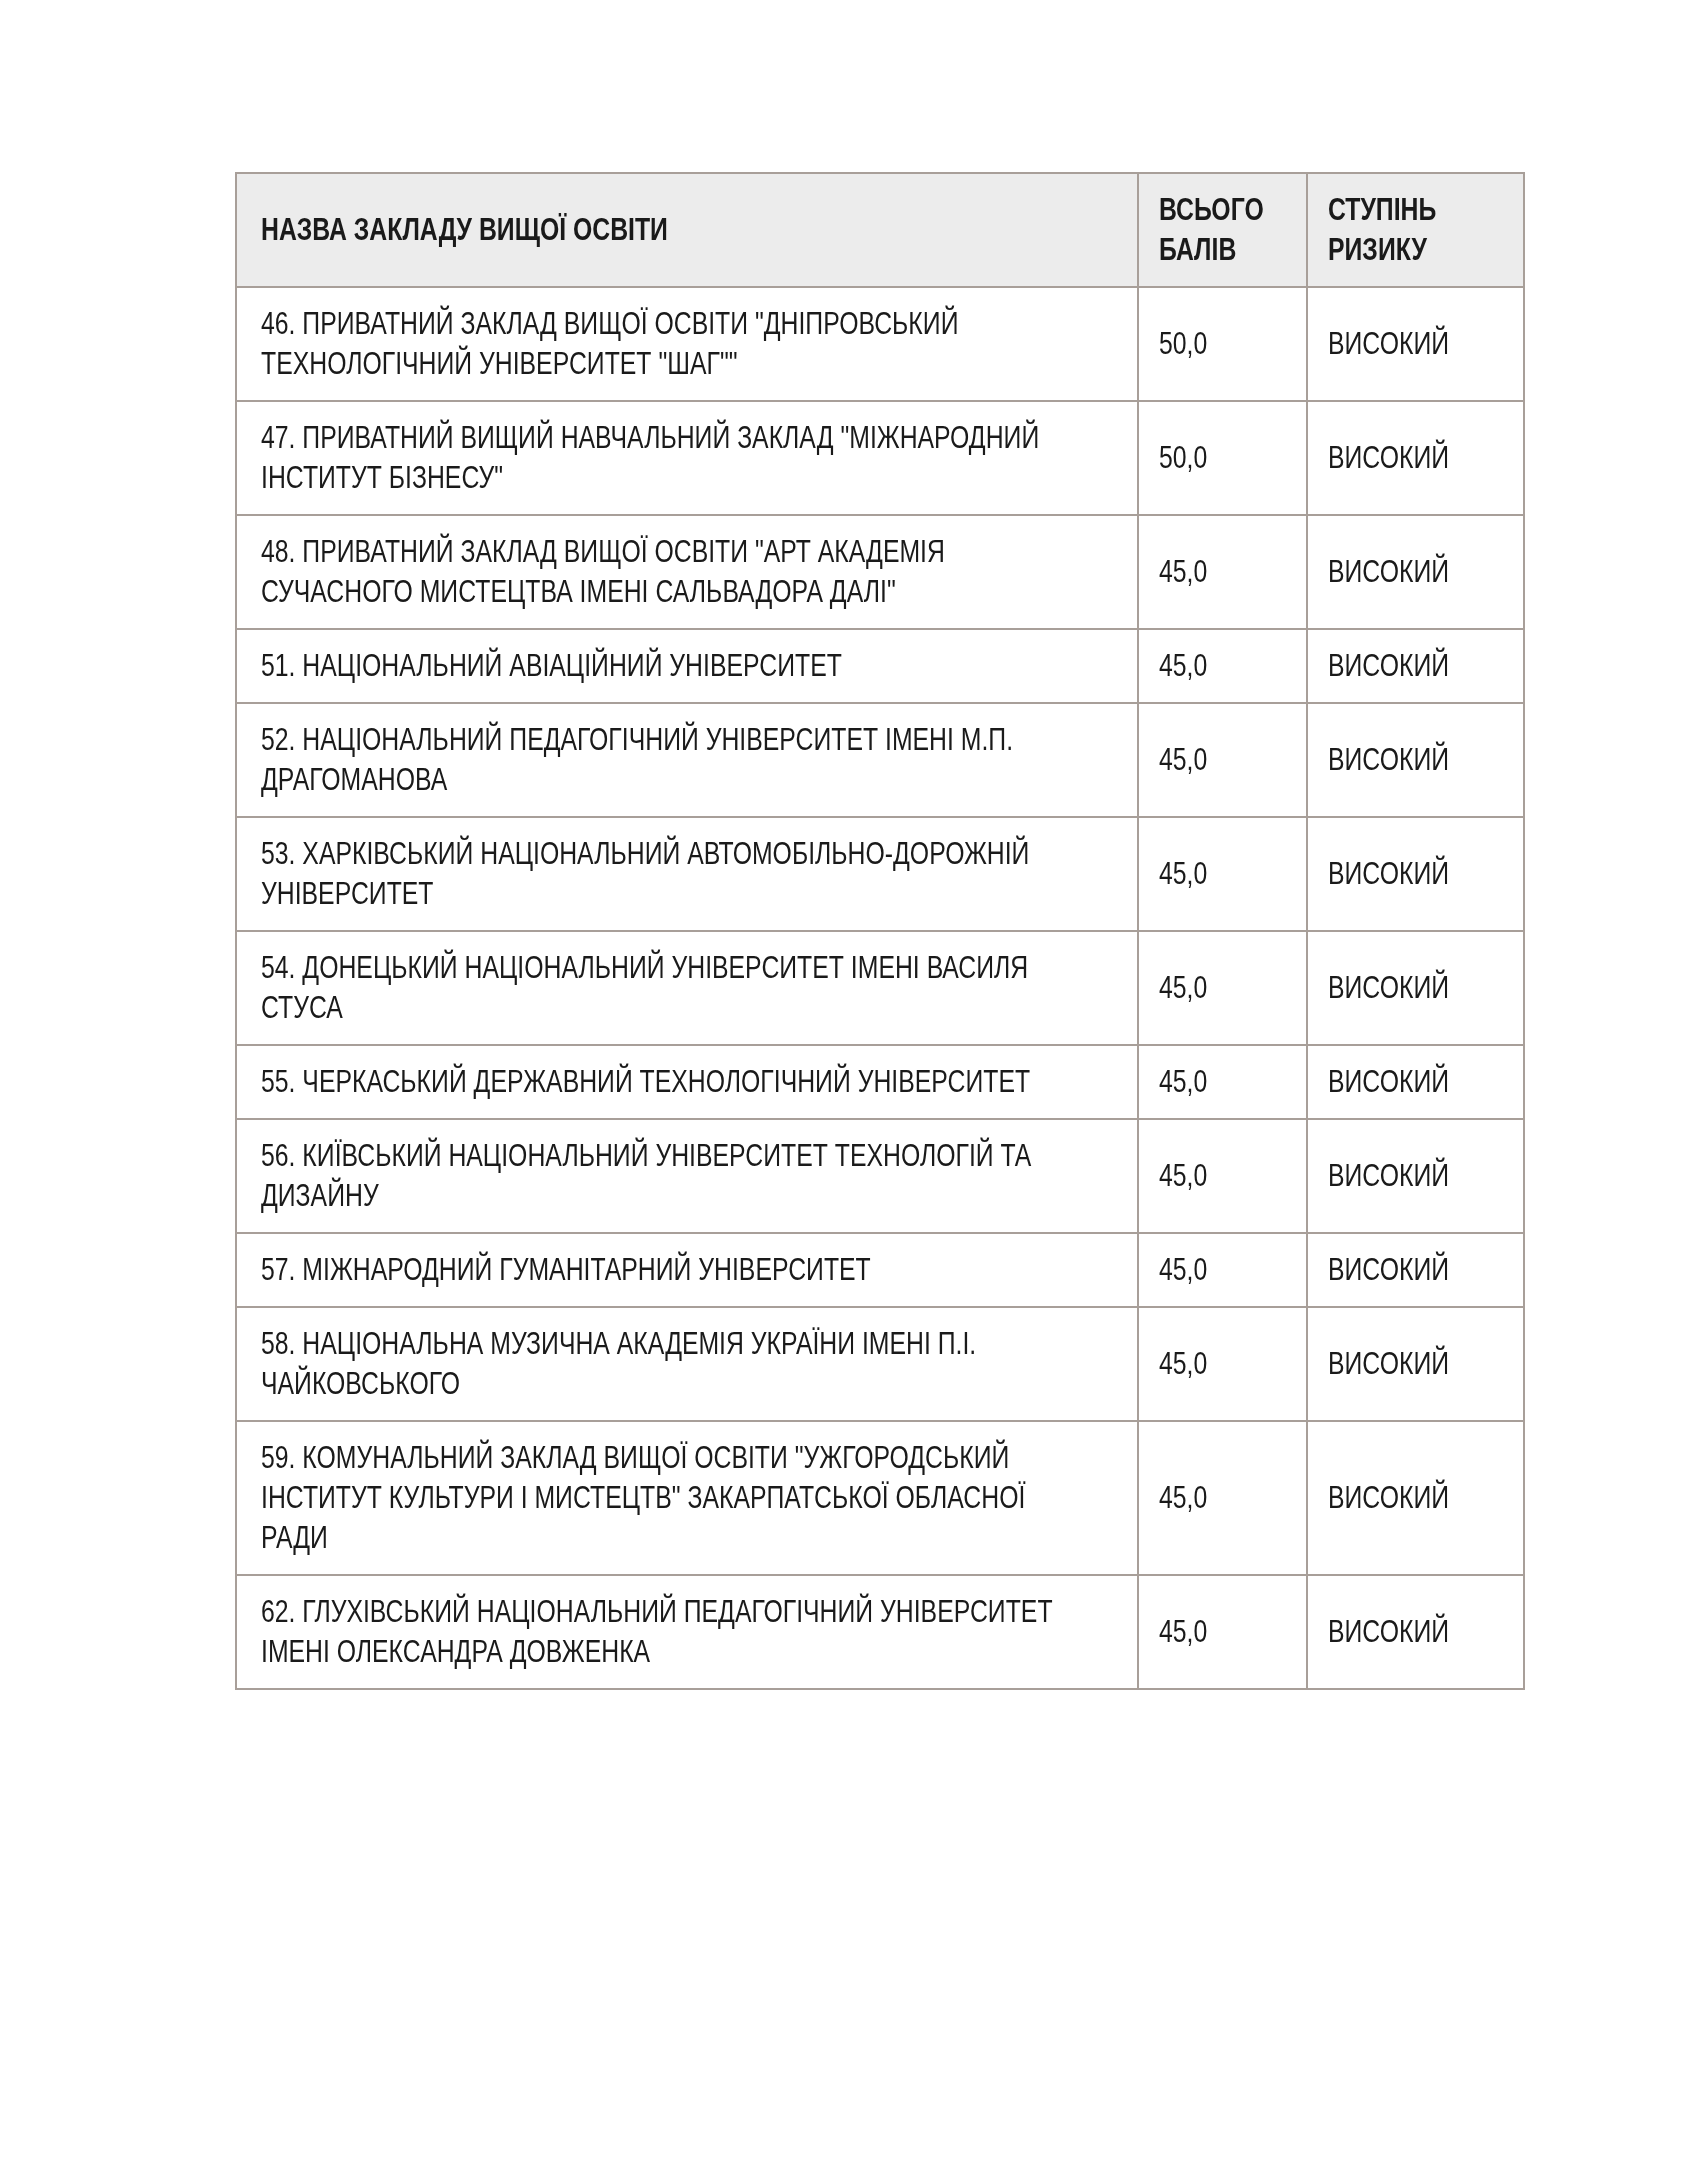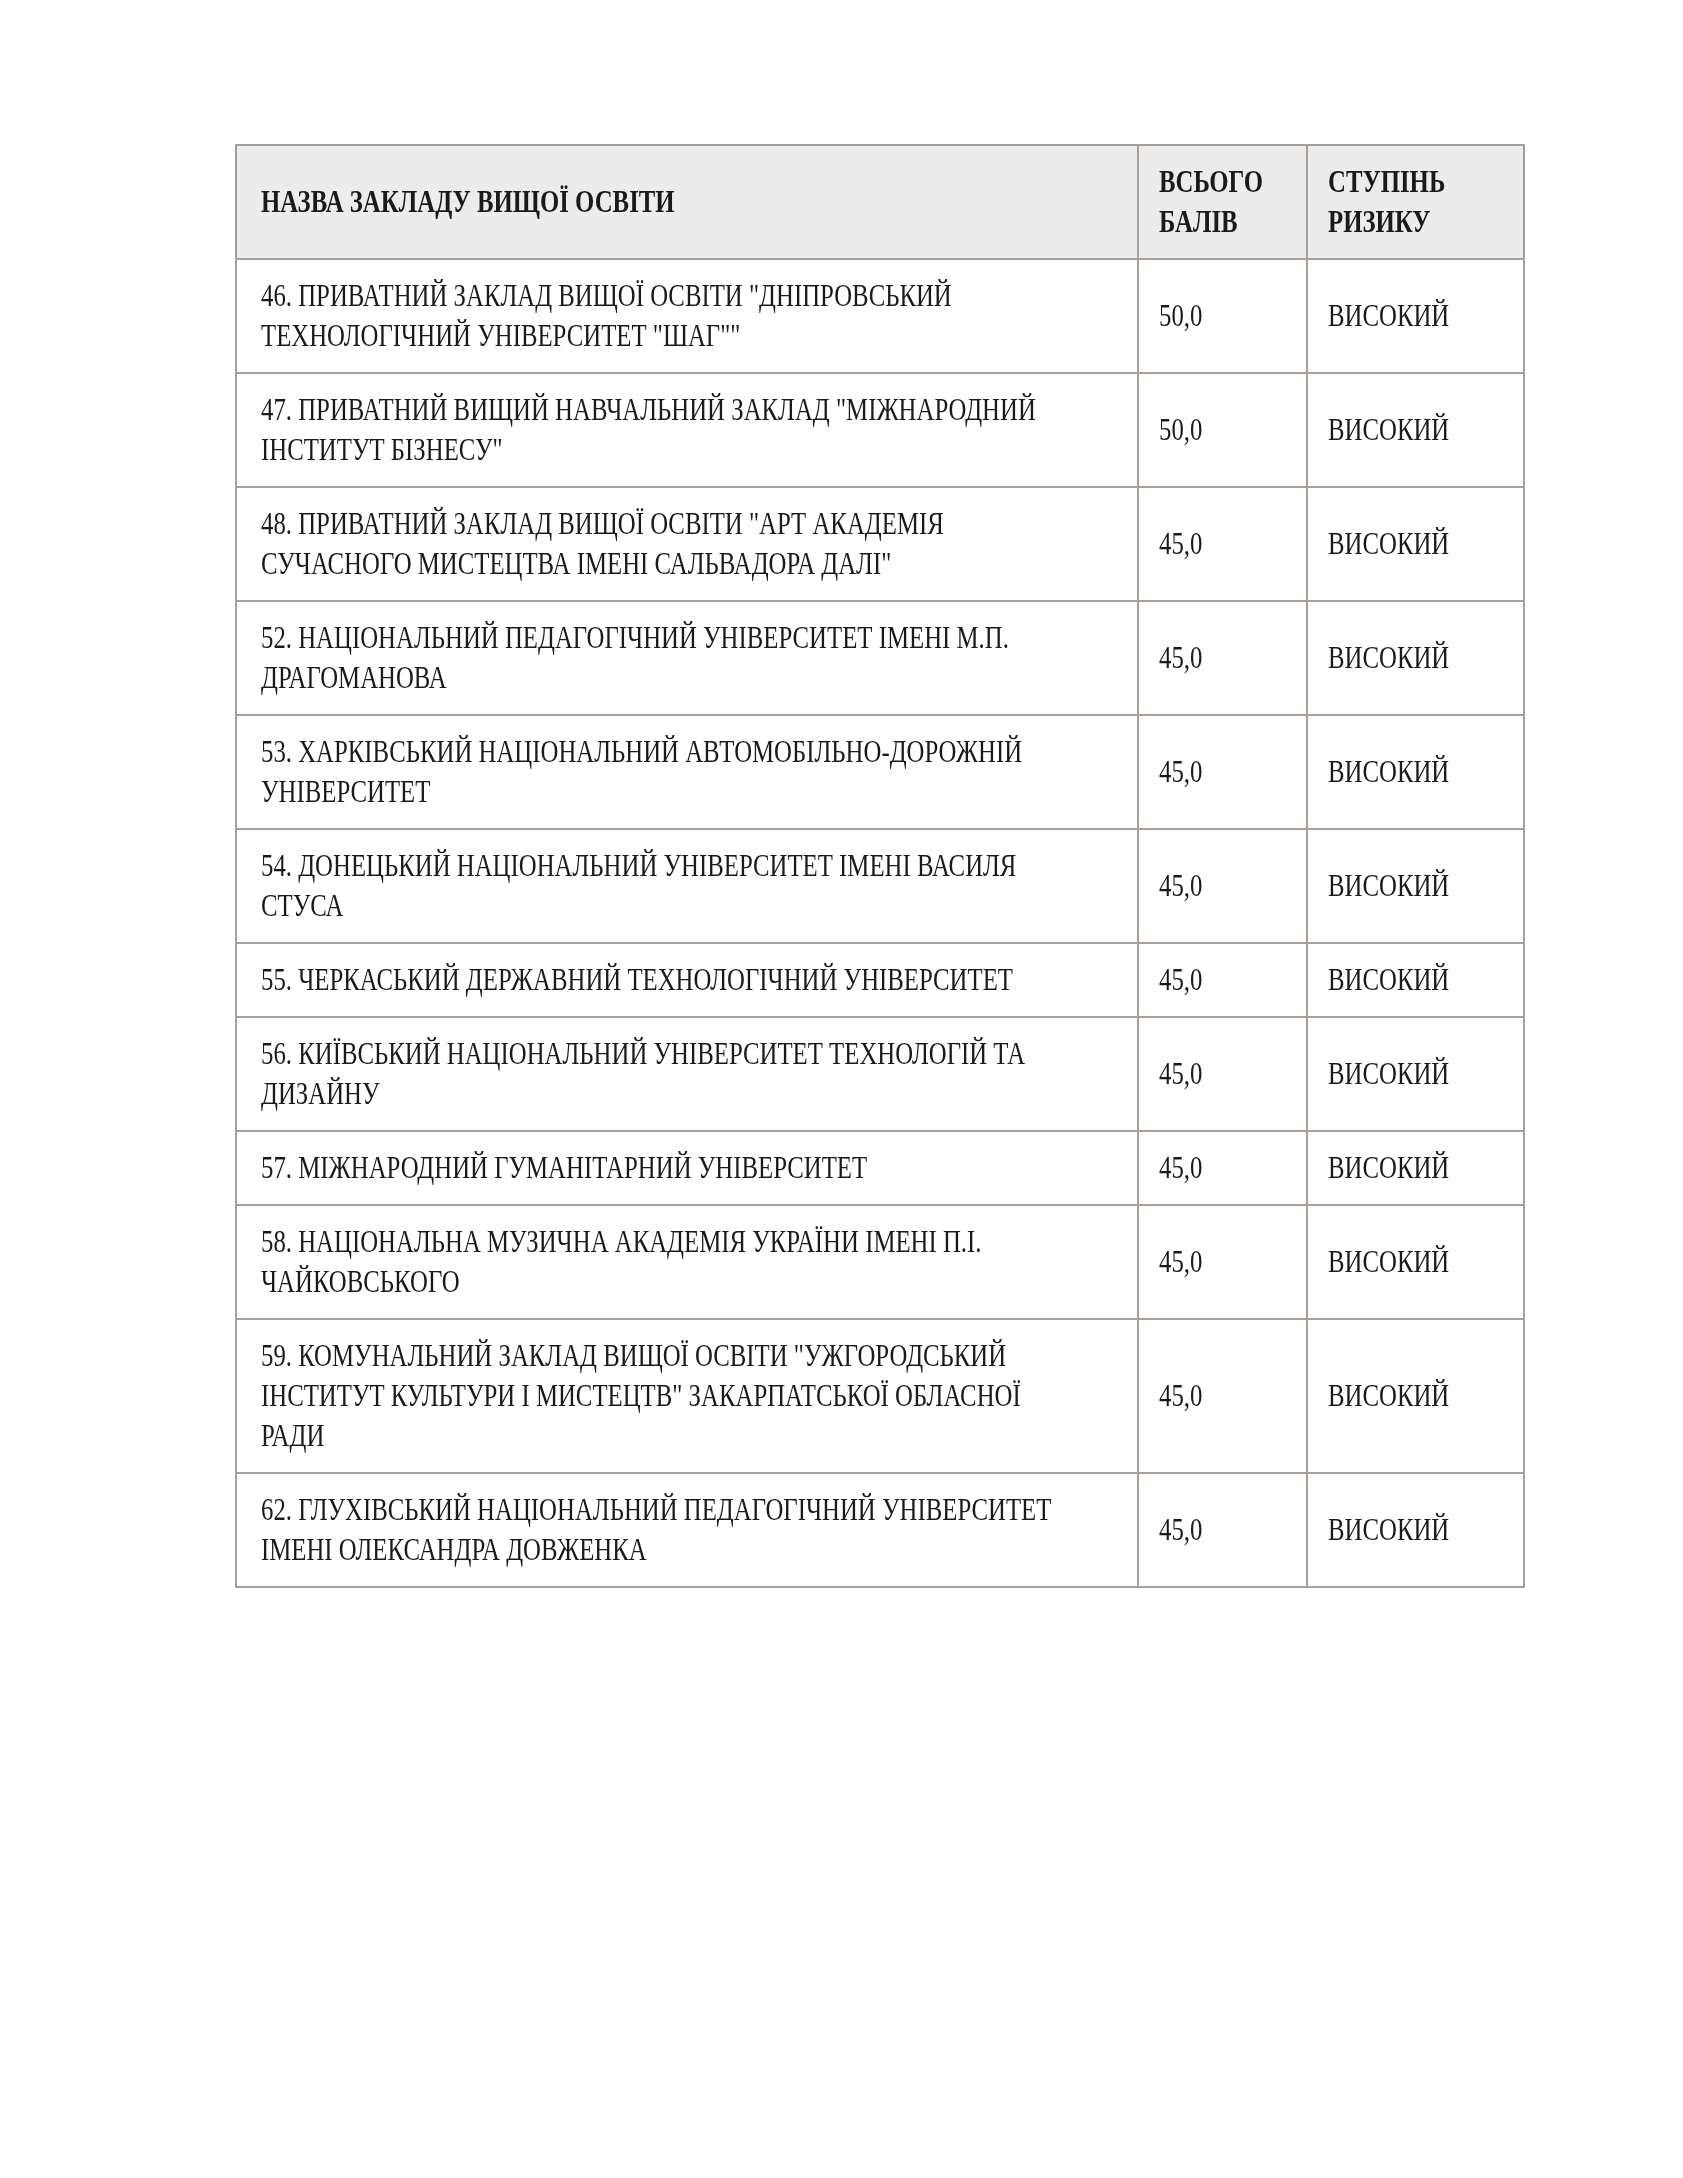--- a/index.html
+++ b/index.html
@@ -11,25 +11,24 @@
   html,body{margin:0;padding:0;}
   body{
     width:1683px;height:2178px;
     background:var(--pagebg);
     position:relative;
     font-family:"Liberation Sans", sans-serif;
     color:var(--ink);
   }
   table.doc-table{
     position:absolute;
-    left:235px;top:144px;
+    left:235px;top:172px;
     width:1288px;
     table-layout:fixed;
     border-collapse:collapse;
-    font-family:Liberation Serif, serif;
   }
   .doc-table col.c-name{width:902px;}
   .doc-table col.c-score{width:169px;}
   .doc-table col.c-risk{width:217px;}
   .doc-table th,.doc-table td{
     border:2px solid var(--border);
     vertical-align:middle;
     padding:16px 8px 16px 24px;
     text-align:left;
     overflow:hidden;
@@ -107,20 +106,31 @@
         </td>
       <td class="score">
           <span class="txt">45,0</span>
         </td>
       <td class="risk">
           <span class="txt">ВИСОКИЙ</span>
         </td>
     </tr>
     <tr>
       <td class="name">
+          <span class="txt">51. НАЦІОНАЛЬНИЙ АВІАЦІЙНИЙ УНІВЕРСИТЕТ</span>
+        </td>
+      <td class="score">
+          <span class="txt">45,0</span>
+        </td>
+      <td class="risk">
+          <span class="txt">ВИСОКИЙ</span>
+        </td>
+    </tr>
+    <tr>
+      <td class="name">
           <span class="txt">52. НАЦІОНАЛЬНИЙ ПЕДАГОГІЧНИЙ УНІВЕРСИТЕТ ІМЕНІ М.П.
 ДРАГОМАНОВА</span>
         </td>
       <td class="score">
           <span class="txt">45,0</span>
         </td>
       <td class="risk">
           <span class="txt">ВИСОКИЙ</span>
         </td>
     </tr>

